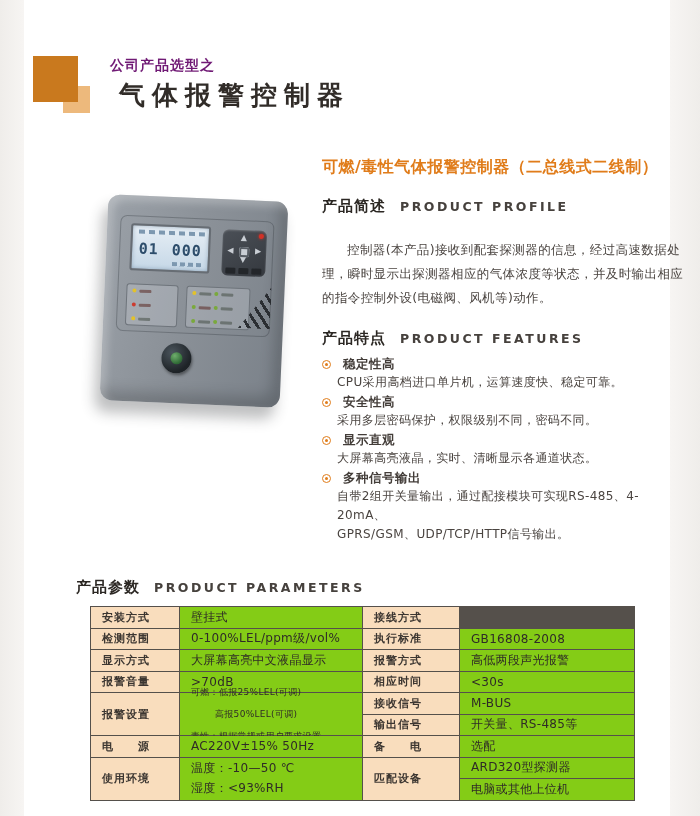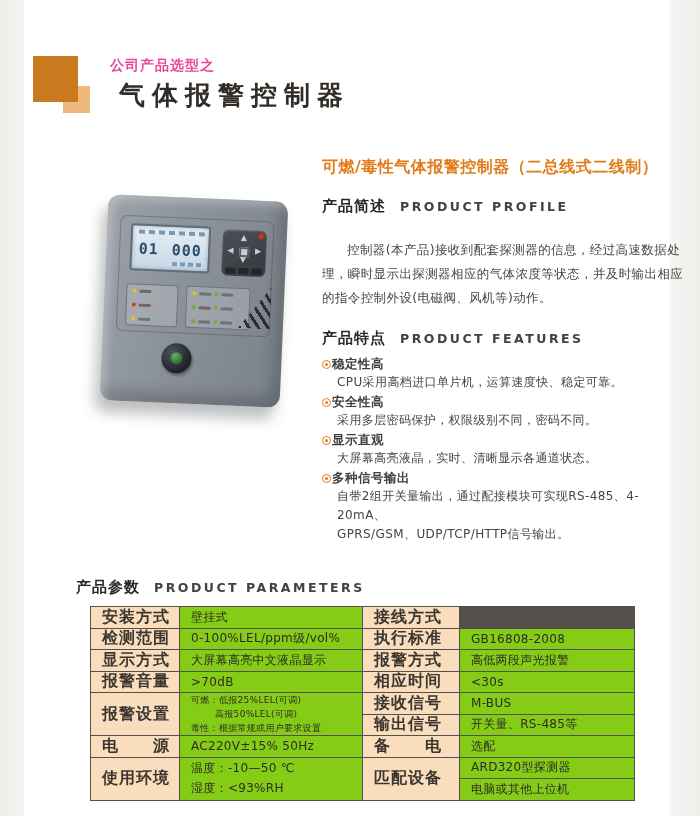--- a/index.html
+++ b/index.html
@@ -7,21 +7,21 @@
   body { font-family:"DejaVu Sans","Liberation Sans",sans-serif; color:#3a3531; }
   .page { position:relative; width:700px; height:816px; background:#fff; overflow:hidden;
           outline:1px solid #e7e4e0; }
   .edge-strip { position:absolute; top:0; bottom:0; background:linear-gradient(90deg,#efedea,#f7f5f3); }
   .edge-left { left:0; width:24px; }
   .edge-right { right:0; width:30px; background:linear-gradient(270deg,#efedea,#f7f5f3); }
 
   
   .sq-dark  { position:absolute; left:33px; top:56px; width:45px; height:46px; background:#c9791e; z-index:2; }
   .sq-light { position:absolute; left:63px; top:86px; width:27px; height:27px; background:#edb97c; z-index:1; }
-  .eyebrow  { position:absolute; left:110px; top:57px; font-size:14px; font-weight:bold; color:#ec4899;
+  .eyebrow  { position:absolute; left:110px; top:57px; font-size:14px; font-weight:bold; color:#701a75;
               letter-spacing:1px; text-shadow:0 1px 0 #fff, 1px 0 0 #fff; }
   .main-title { position:absolute; left:119px; top:78px; font-size:26px; font-weight:bold; color:#312c28;
               letter-spacing:7px; }
 
   
   .device { position:absolute; left:100px; top:196px; width:198px; height:220px; }
   .cabinet { position:absolute; left:4px; top:2px; width:180px; height:206px; border-radius:12px;
              background:linear-gradient(105deg,#9ba1a8 0%, #8b9198 45%, #7a8189 100%);
              transform:rotate(2.5deg);
              box-shadow:-5px 12px 14px rgba(40,42,46,.30), inset 5px 5px 9px rgba(255,255,255,.28),
@@ -72,39 +72,39 @@
 
   
   .right-col { position:absolute; left:322px; top:157px; width:362px; }
   .product-title { font-size:16px; font-weight:bold; color:#e07c1a; letter-spacing:0.5px; }
   .section-heading { display:flex; align-items:baseline; gap:14px; margin-top:19px; }
   .sh-zh { font-size:15px; font-weight:bold; color:#2b2723; letter-spacing:1px; }
   .sh-en { font-size:12.5px; font-weight:600; color:#46413d; letter-spacing:2.5px; }
   .profile-text { margin-top:22px; font-size:12.5px; line-height:1.92; color:#4a4440;
                   text-indent:2em; letter-spacing:0.4px; }
   .features-list { margin-top:8px; }
-  .feature-title-row { display:flex; align-items:center; gap:1px; margin-top:2px; }
+  .feature-title-row { display:flex; align-items:center; gap:12px; margin-top:2px; }
   .bullet { width:9px; height:9px; border:1.5px solid #e07c1a; border-radius:50%; position:relative; flex:0 0 auto; }
   .bullet::after { content:""; position:absolute; left:2px; top:2px; width:3px; height:3px;
                    border-radius:50%; background:#e07c1a; }
   .feature-title { font-size:12.5px; font-weight:bold; color:#433d39; letter-spacing:0.5px; }
   .feature-line { font-size:12px; color:#4a4440; line-height:1.58; padding-left:15px; letter-spacing:0.4px; }
 
   
   .params-heading { position:absolute; left:76px; top:578px; margin-top:0; }
   .params-table { position:absolute; left:90px; top:606px; display:grid;
                   grid-template-columns:88px 182px 96px 174px;
                   grid-auto-rows:20.5px; gap:1px;
                   background:#55504b; border:1px solid #55504b; }
   .pl { background:#f9ddbd; display:flex; align-items:center; padding-left:11px;
-        font-size:16px; font-weight:bold; color:#3c3631; letter-spacing:1px; }
+        font-size:11px; font-weight:bold; color:#3c3631; letter-spacing:1px; }
   .pv { background:#84cc16; display:flex; align-items:center; padding-left:11px;
         font-size:12px; color:#2f2b27; letter-spacing:0.3px; }
   .pv-multi { flex-direction:column; align-items:flex-start; justify-content:center; gap:3px; }
-  .pv-small { font-size:9px; gap:1px; }
+  .pv-small { font-size:9px; gap:9px; }
   .pv-small .ind { padding-left:24px; }
   .gc1{grid-column:1} .gc2{grid-column:2} .gc3{grid-column:3} .gc4{grid-column:4}
   .gr1{grid-row:1} .gr2{grid-row:2} .gr3{grid-row:3} .gr4{grid-row:4} .gr5{grid-row:5}
   .gr6{grid-row:6} .gr7{grid-row:7} .gr8{grid-row:8} .gr9{grid-row:9}
   .gr5s{grid-row:5 / span 2} .gr8s{grid-row:8 / span 2}
 </style>
 </head>
 <body>
 
 <div class="page">

